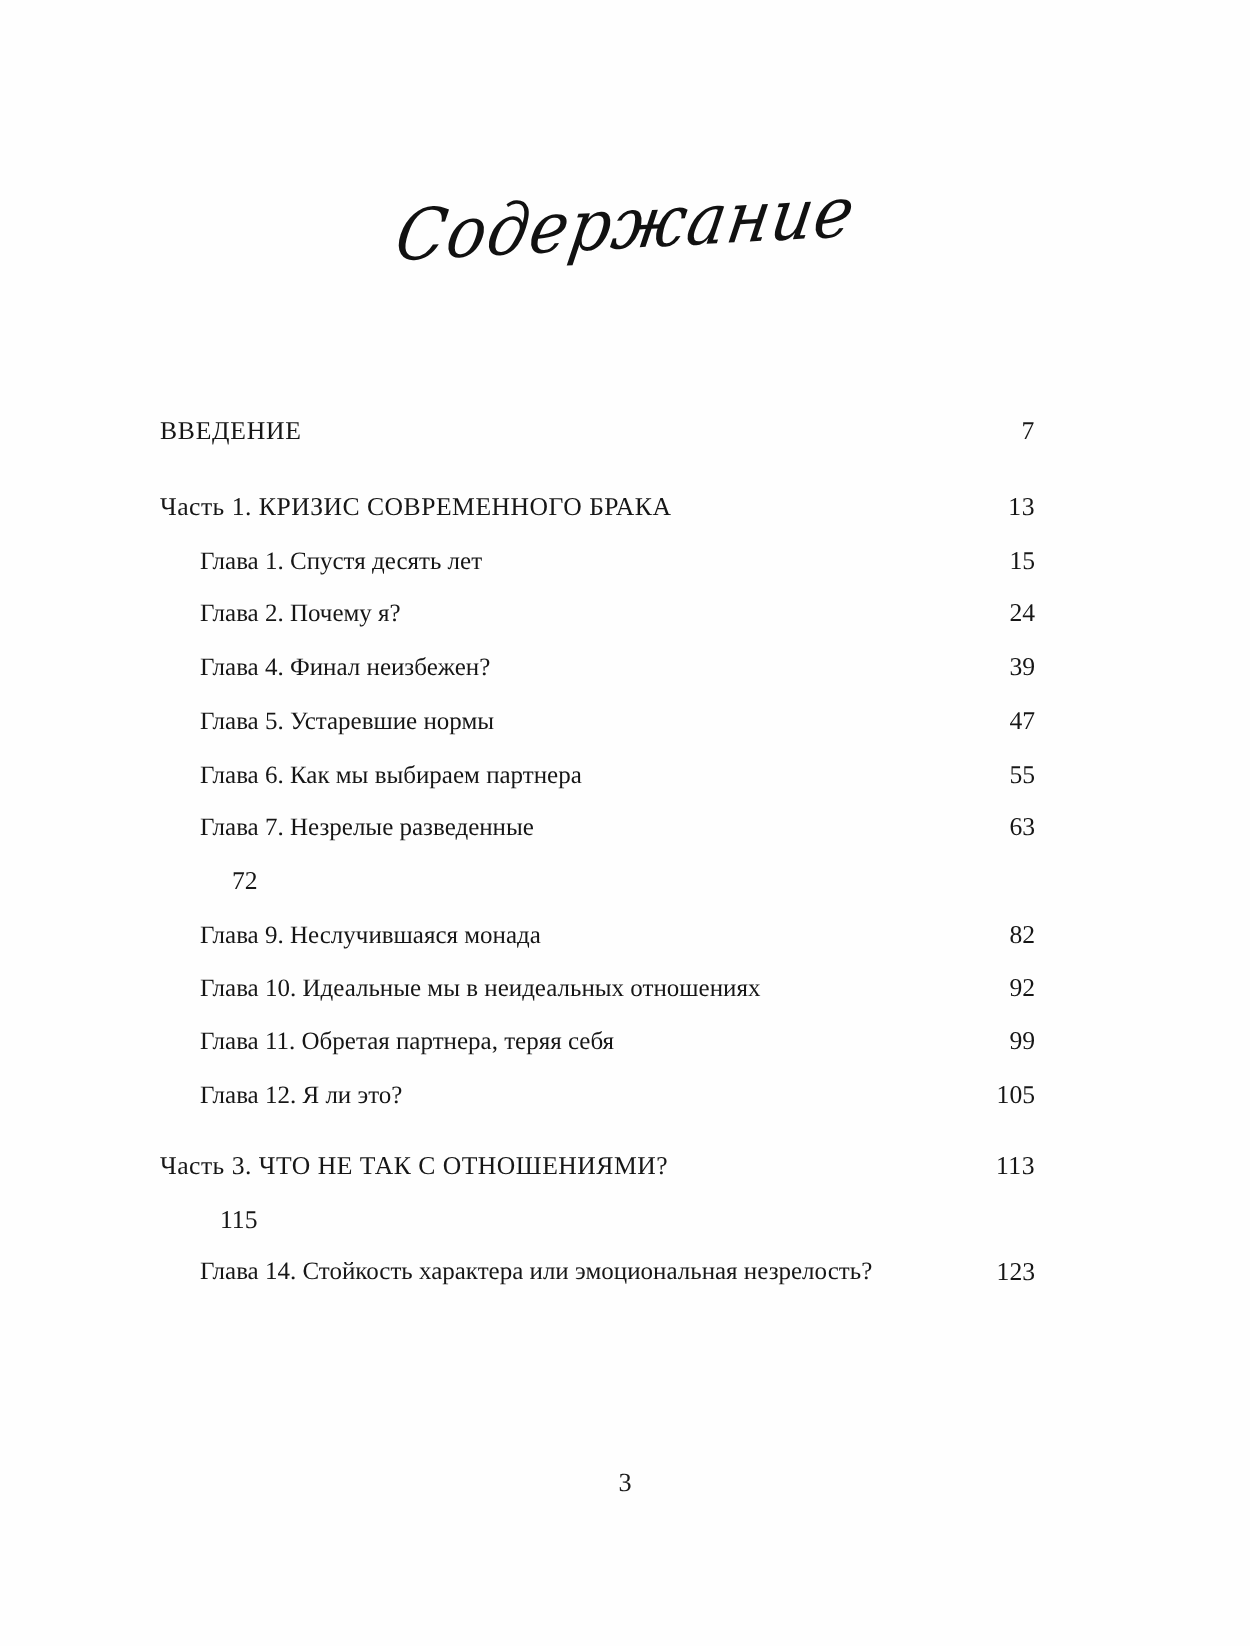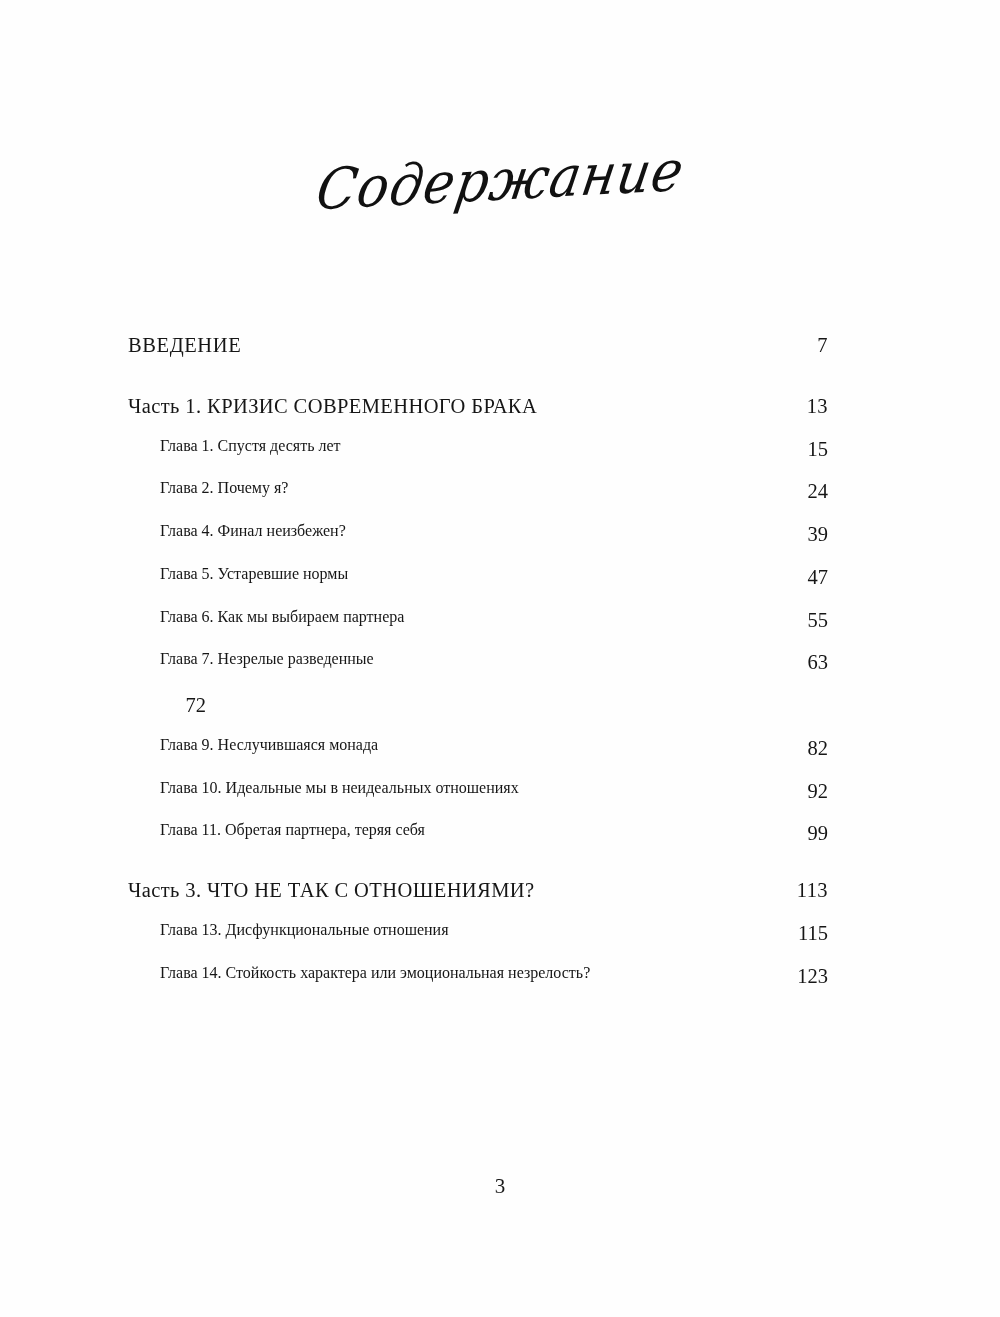--- a/index.html
+++ b/index.html
@@ -84,21 +84,21 @@
     letter-spacing: 0.4px;
   }
   .lvl-part .title {
     text-transform: none;
   }
   .lvl-chapter {
     margin-top: 12px;
     padding-left: 32px;
   }
   .lvl-chapter .title {
-    font-size: 16px;
+    font-size: 20px;
   }
   .lvl-chapter.two-line .title {
     line-height: 1.45;
     max-width: 560px;
   }
   .lvl-chapter.two-line .page-num {
     align-self: flex-end;
   }
 
   .folio {
@@ -161,26 +161,29 @@
         <span class="page-num">82</span>
       </div>
       <div class="toc-row lvl-chapter">
         <span class="title">Глава 10. Идеальные мы в неидеальных отношениях</span>
         <span class="page-num">92</span>
       </div>
       <div class="toc-row lvl-chapter">
         <span class="title">Глава 11. Обретая партнера, теряя себя</span>
         <span class="page-num">99</span>
       </div>
+      <div class="toc-row lvl-chapter">
+        <span class="title">Глава 12. Я ли это?</span>
+        <span class="page-num">105</span>
+      </div>
       <div class="toc-row lvl-part">
         <span class="title">Часть 3. ЧТО НЕ ТАК С ОТНОШЕНИЯМИ?</span>
         <span class="page-num">113</span>
       </div>
       <div class="toc-row lvl-chapter">
-        <span class="title">Глава 13. Дисфункциональные отношения</span>
         <span class="page-num">115</span>
       </div>
       <div class="toc-row lvl-chapter two-line">
         <span class="title">Глава 14. Стойкость характера или эмоциональная незрелость?</span>
         <span class="page-num">123</span>
       </div>
     </div>
 
   <div class="folio">3</div>
 

